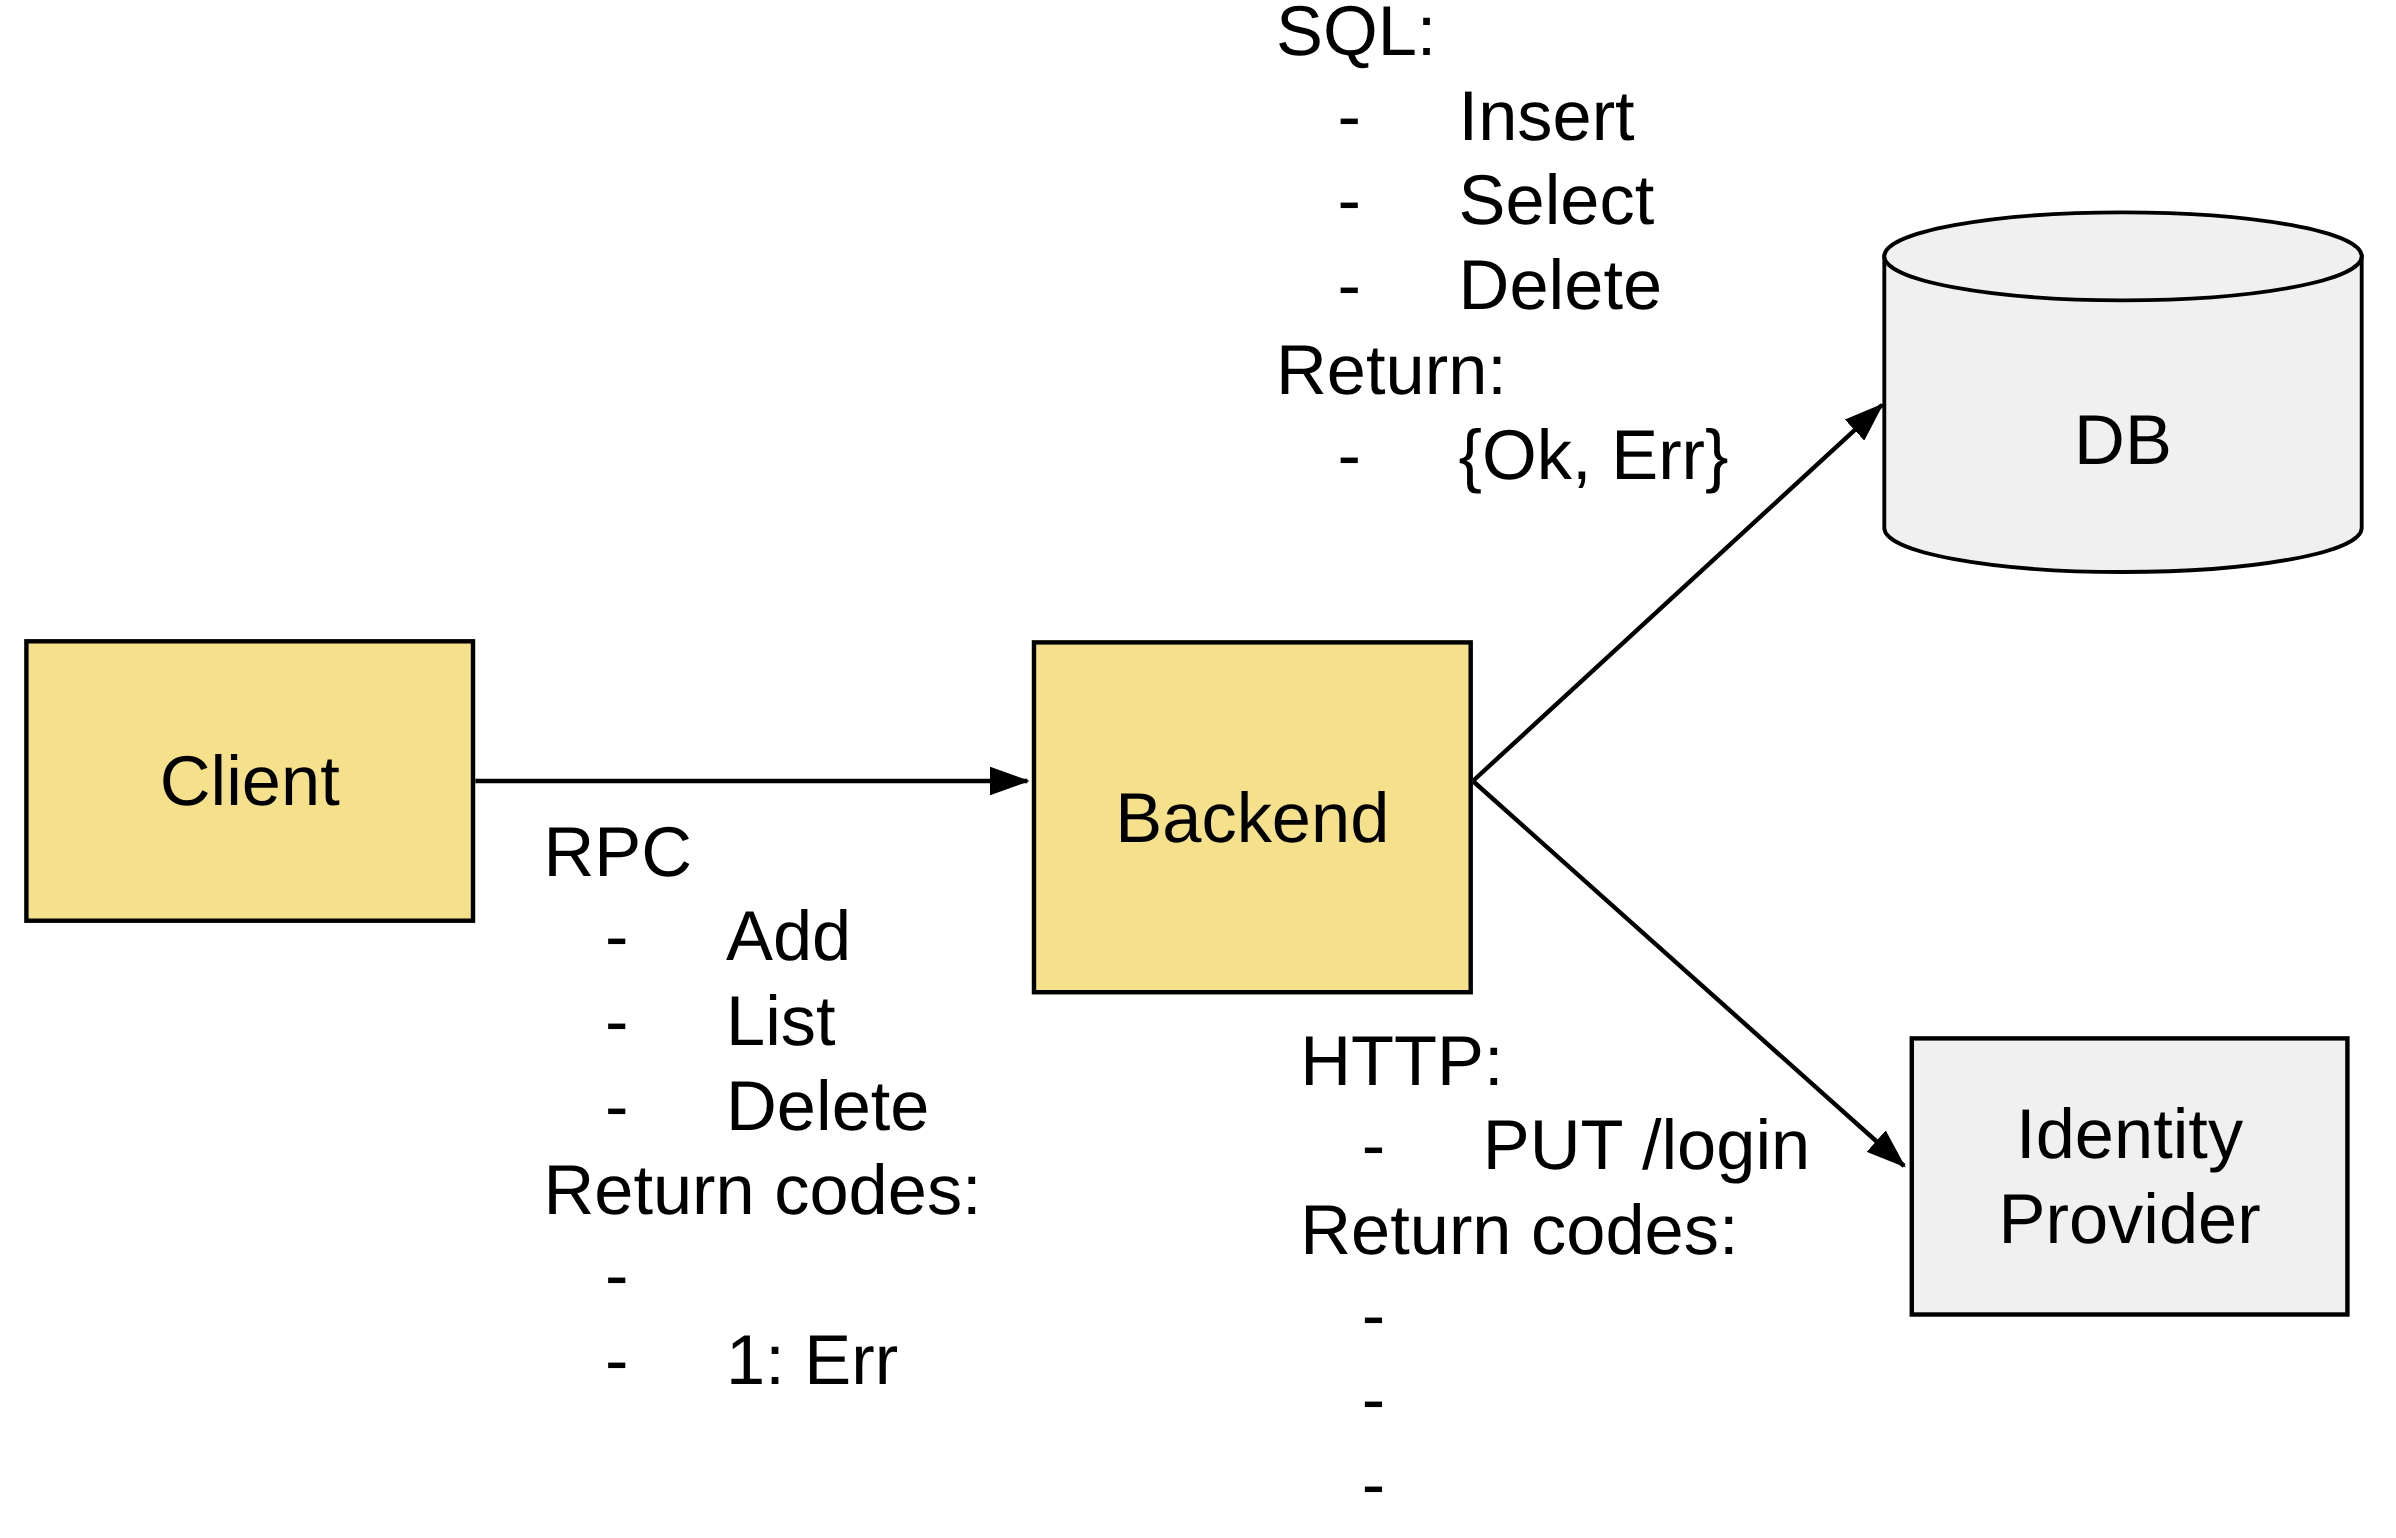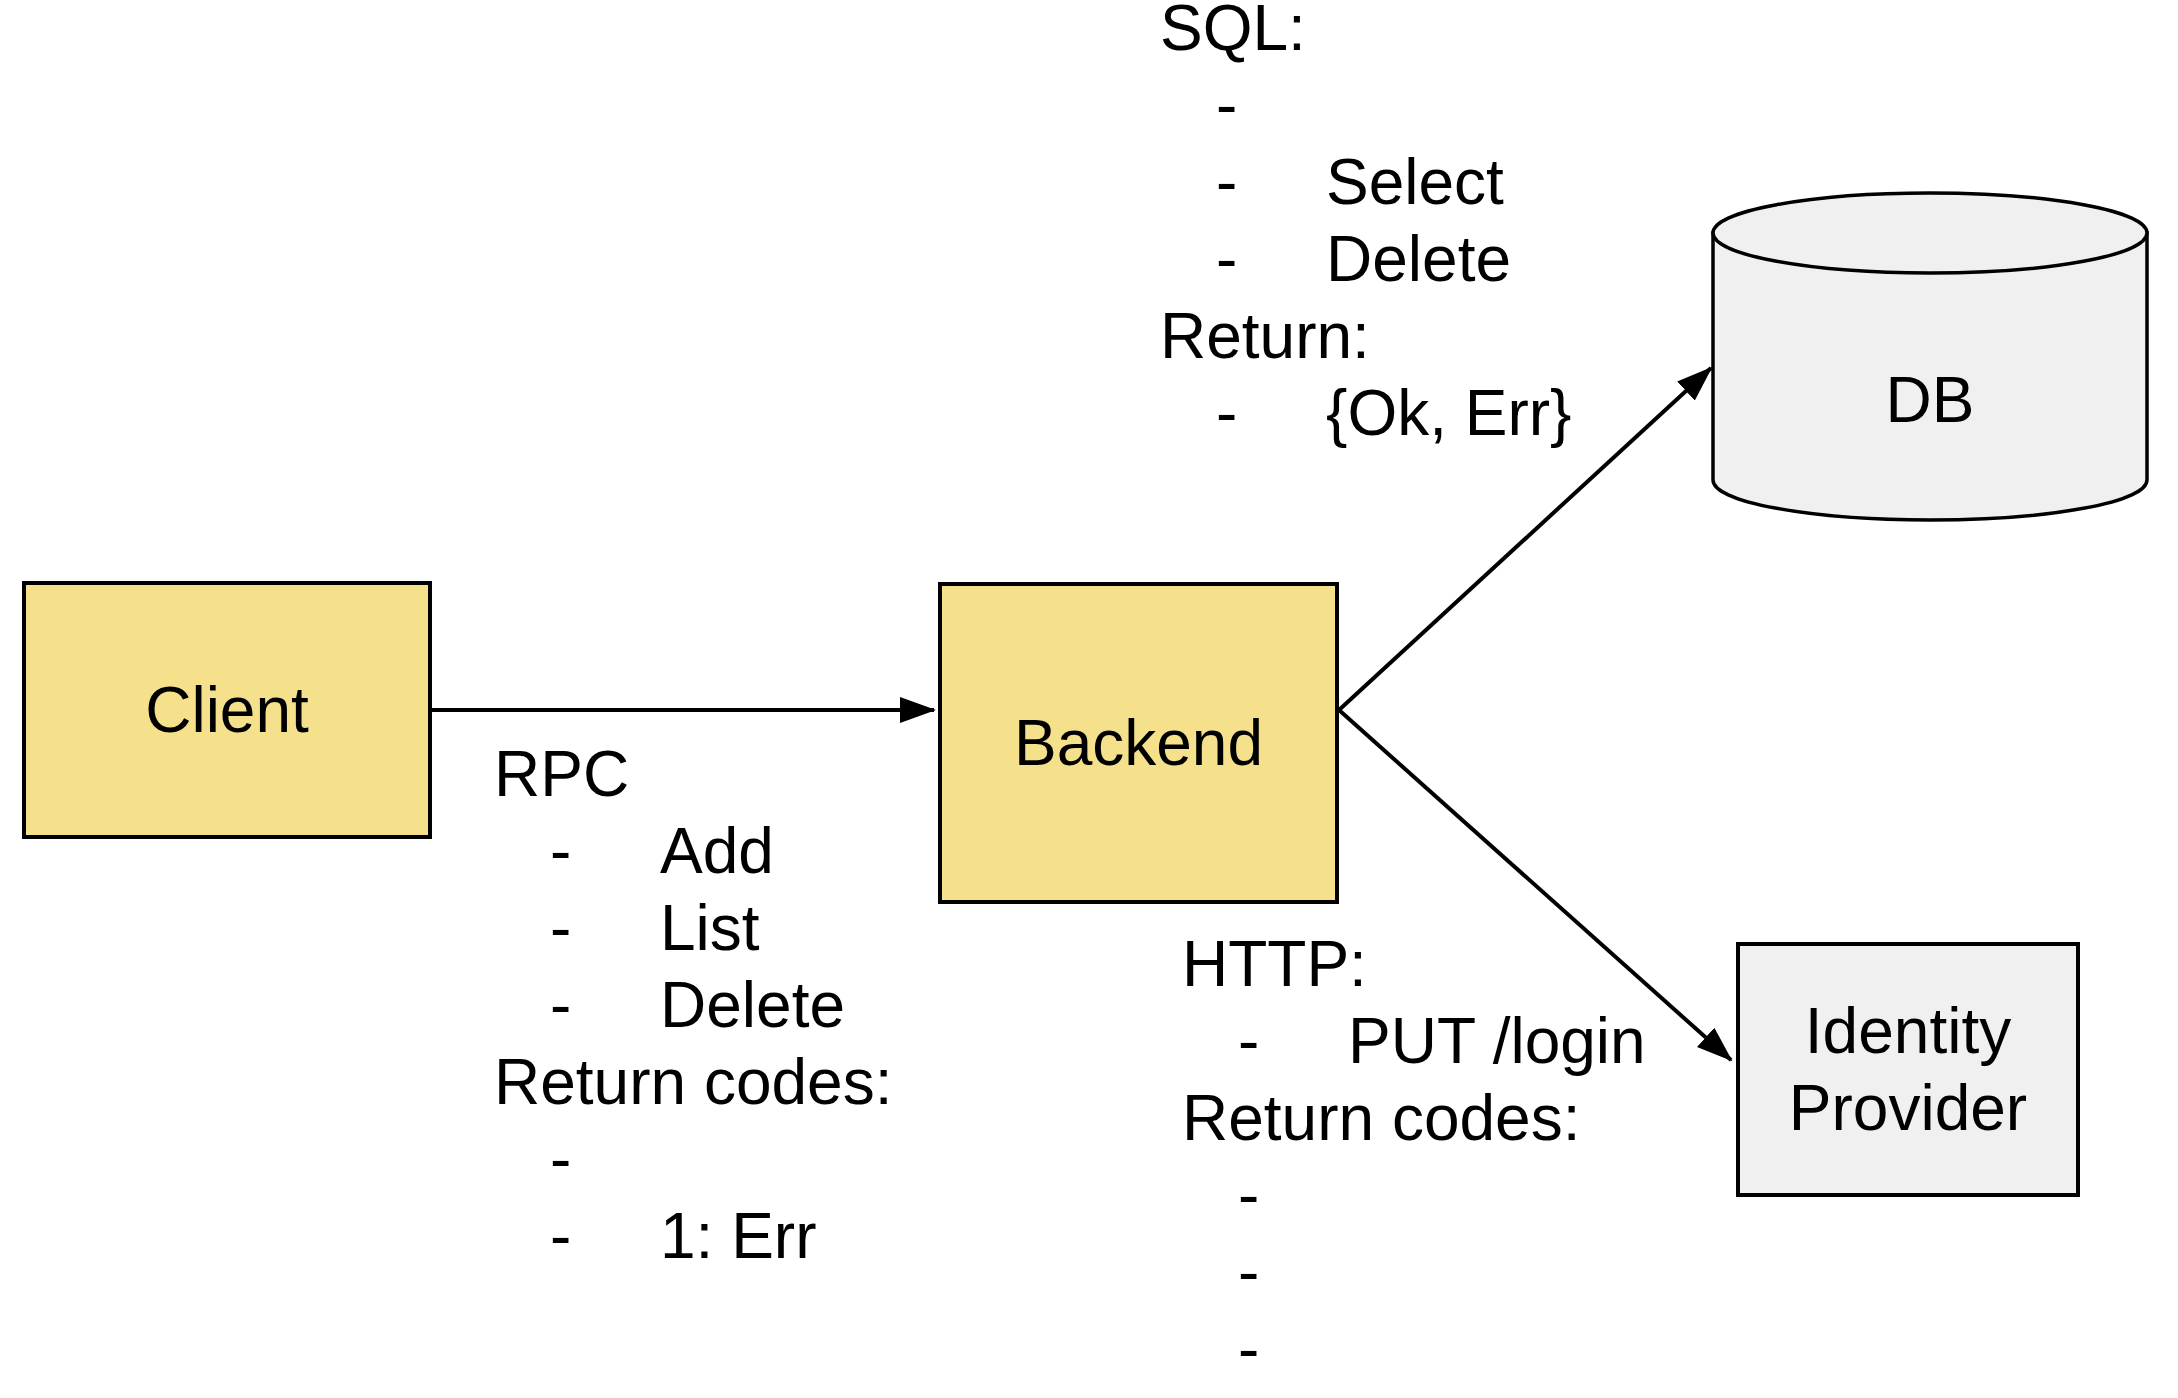--- a/index.html
+++ b/index.html
@@ -19,21 +19,21 @@
     text-align: center;
     font-size: 64px; line-height: 77px;
     box-sizing: border-box;
     border: 4px solid #000000;
   }
   .node.yellow { background: #F5E08C; }
   .node.gray   { background: #F0F0F0; }
 
   #client  { left: 22px;   top: 581px; width: 410px; height: 258px; }
   #backend { left: 938px;  top: 582px; width: 401px; height: 322px; }
-  #idp     { left: 1736px; top: 942px; width: 344px; height: 255px; }
+  #idp     { left: 1736px; top: 942px; width: 400px; height: 255px; }
 
   #db-label {
     position: absolute;
     left: 1713px; top: 330px; width: 434px;
     text-align: center;
     font-size: 64px; line-height: 77px; margin-top: 32px;
   }
 
   .anno {
     position: absolute;
@@ -82,20 +82,21 @@
 <div id="db-label">DB</div>
 
 <div class="anno" id="anno-sql">
 
 <div class="line">
 
       <span class="txt">SQL:</span>
     </div>
     <div class="line">
       <span class="bullet">-</span>
+      <span class="txt">Insert</span>
     </div>
     <div class="line">
       <span class="bullet">-</span>
       <span class="txt">Select</span>
     </div>
     <div class="line">
       <span class="bullet">-</span>
       <span class="txt">Delete</span>
     </div>
     <div class="line">

